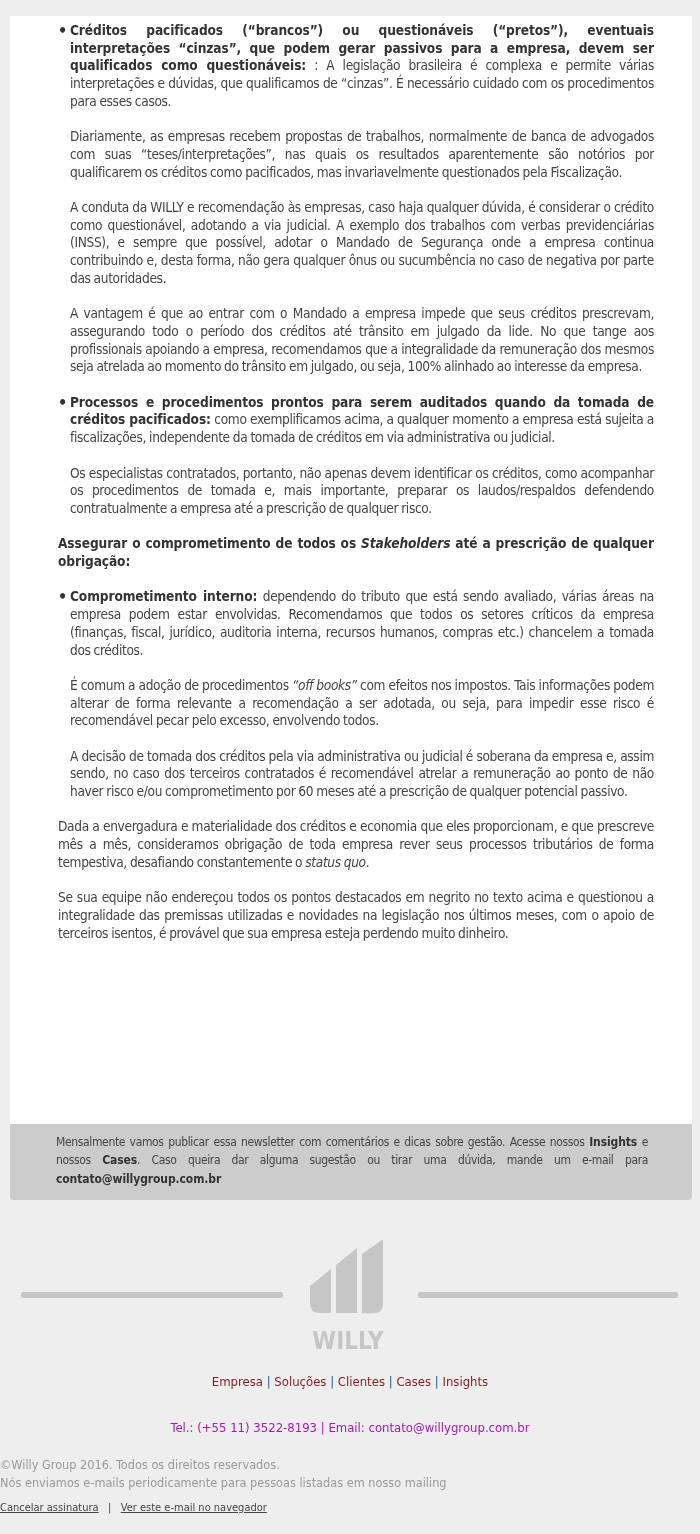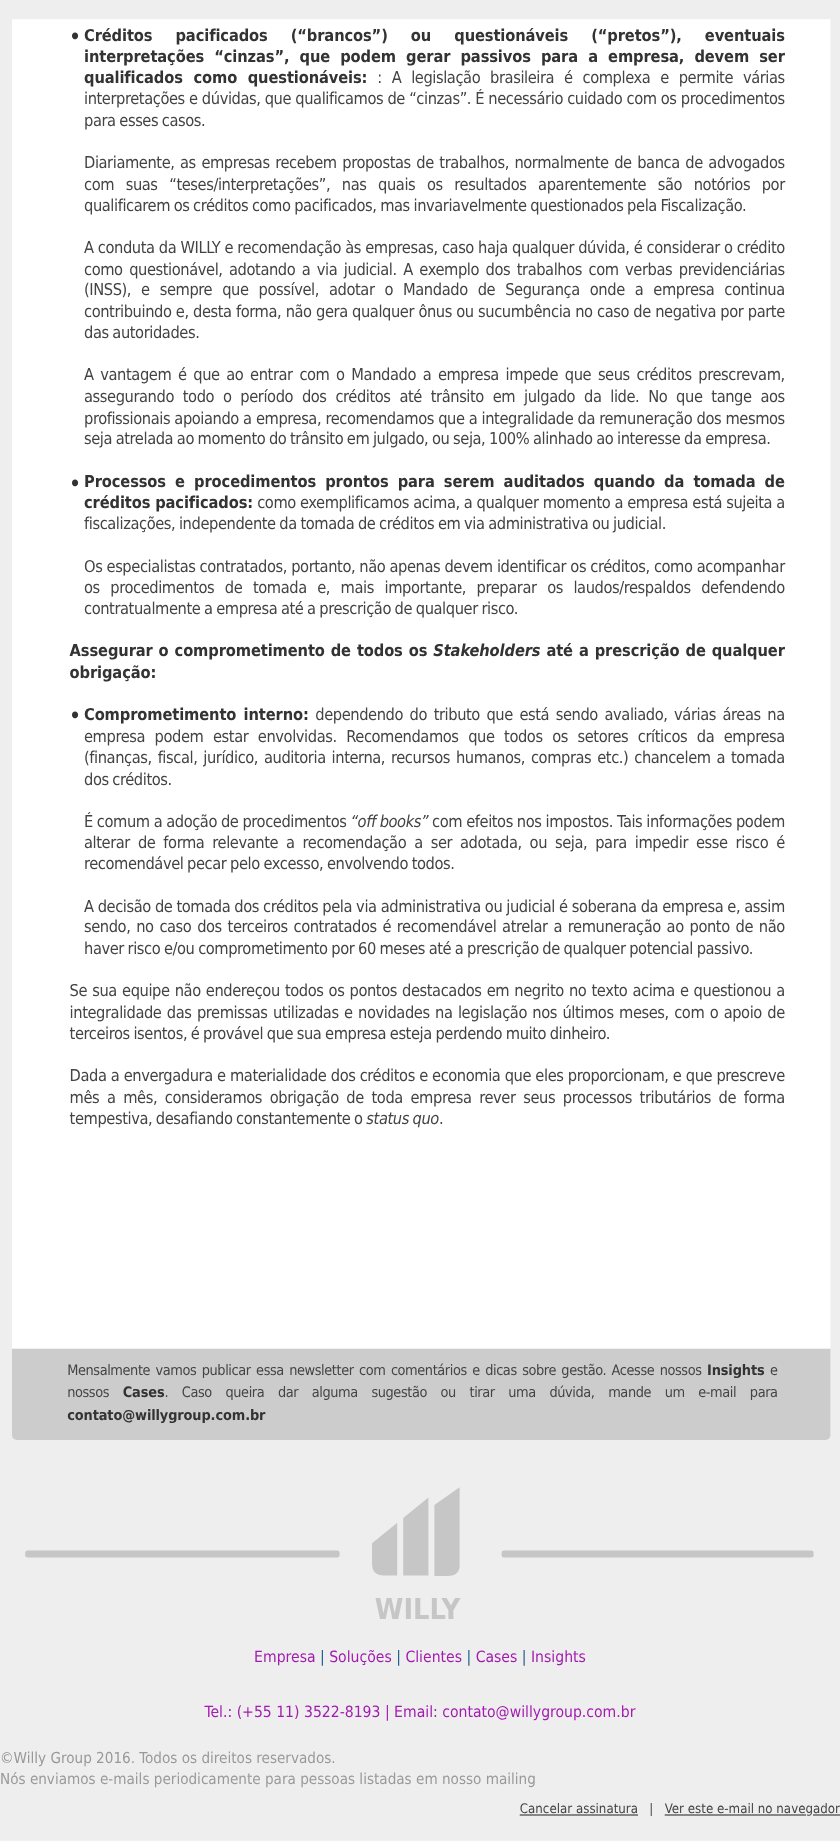--- a/index.html
+++ b/index.html
@@ -11,24 +11,24 @@
   .li { position:relative; padding-left:12px; margin:0; }
   .li::before { content:"•"; position:absolute; left:0; top:0; font-weight:bold; color:#333; font-size:16px; }
   .sub { padding-left:12px; margin:17.7px 0 0 0; }
   .blk { margin:17.7px 0 0 0; }
   .first { margin-top:0; }
   .gray { background:#cccccc; margin-left:10px; width:682px; height:76px; box-sizing:border-box; padding:9px 44px 0 46px; border-radius:0 0 4px 4px; }
   .gray .txt { color:#444; font-size:12px; line-height:18.4px; }
   .line { position:absolute; top:1292px; height:6px; background:#c6c6c6; border-radius:2px; }
   .logo { position:absolute; left:308px; top:1238px; width:80px; height:120px; }
   .nav { position:absolute; top:1374px; left:0; width:700px; text-align:center; font-size:13px; color:#1e5a8e; font-family:"DejaVu Sans Condensed","DejaVu Sans",sans-serif; }
-  .nav a { color:#a21caf; text-decoration:none; }
+  .nav a { color:#7f1d1d; text-decoration:none; }
   .contact { position:absolute; top:1420px; left:0; width:700px; text-align:center; font-size:13px; color:#a21caf; }
   .copy { position:absolute; top:1456px; left:0; width:700px; text-align:left; font-size:12.6px; color:#999; line-height:18px; }
-  .links { position:absolute; top:1501px; left:0; width:700px; text-align:right; font-size:11px; color:#444; }
+  .links { position:absolute; top:1501px; left:0; width:700px; text-align:left; font-size:11px; color:#444; }
   .links a { color:#444; text-decoration:underline; }
 </style>
 </head>
 <body>
 
 <div class="wrap">
   <div class="content">
     <div class="txt">
       <p class="li first"><b>Créditos pacificados (“brancos”) ou questionáveis (“pretos”), eventuais interpretações “cinzas”, que podem gerar passivos para a empresa, devem ser qualificados como questionáveis:</b><span> : A legislação brasileira é complexa e permite várias interpretações e dúvidas, que qualificamos de “cinzas”. É necessário cuidado com os procedimentos para esses casos.</span></p>
       <p class="sub">Diariamente, as empresas recebem propostas de trabalhos, normalmente de banca de advogados com suas “teses/interpretações”, nas quais os resultados aparentemente são notórios por qualificarem os créditos como pacificados, mas invariavelmente questionados pela Fiscalização.</p>
@@ -38,22 +38,22 @@
       <p class="li blk"><b>Processos e procedimentos prontos para serem auditados quando da tomada de créditos pacificados:</b><span> como exemplificamos acima, a qualquer momento a empresa está sujeita a fiscalizações, independente da tomada de créditos em via administrativa ou judicial.</span></p>
       <p class="sub">Os especialistas contratados, portanto, não apenas devem identificar os créditos, como acompanhar os procedimentos de tomada e, mais importante, preparar os laudos/respaldos defendendo contratualmente a empresa até a prescrição de qualquer risco.</p>
 
       <p class="blk"><b><span>Assegurar o comprometimento de todos os </span><i>Stakeholders</i><span> até a prescrição de qualquer obrigação:</span></b></p>
 
       <p class="li blk"><b>Comprometimento interno:</b><span> dependendo do tributo que está sendo avaliado, várias áreas na empresa podem estar envolvidas. Recomendamos que todos os setores críticos da empresa (finanças, fiscal, jurídico, auditoria interna, recursos humanos, compras etc.) chancelem a tomada dos créditos.</span></p>
       <p class="sub"><span>É comum a adoção de procedimentos </span><i>“off books”</i><span> com efeitos nos impostos. Tais informações podem alterar de forma relevante a recomendação a ser adotada, ou seja, para impedir esse risco é recomendável pecar pelo excesso, envolvendo todos.</span></p>
 
       <p class="sub">A decisão de tomada dos créditos pela via administrativa ou judicial é soberana da empresa e, assim sendo, no caso dos terceiros contratados é recomendável atrelar a remuneração ao ponto de não haver risco e/ou comprometimento por 60 meses até a prescrição de qualquer potencial passivo.</p>
 
+      <p class="blk"><span>Dada a envergadura e materialidade dos créditos e economia que eles proporcionam, e que prescreve mês a mês, consideramos obrigação de toda empresa rever seus processos tributários de forma tempestiva, desafiando constantemente o </span><i>status quo</i><span>.</span></p>
       <p class="blk">Se sua equipe não endereçou todos os pontos destacados em negrito no texto acima e questionou a integralidade das premissas utilizadas e novidades na legislação nos últimos meses, com o apoio de terceiros isentos, é provável que sua empresa esteja perdendo muito dinheiro.</p>
-      <p class="blk"><span>Dada a envergadura e materialidade dos créditos e economia que eles proporcionam, e que prescreve mês a mês, consideramos obrigação de toda empresa rever seus processos tributários de forma tempestiva, desafiando constantemente o </span><i>status quo</i><span>.</span></p>
     </div>
   </div>
 
   <div class="gray">
     <div class="txt">
       <span>Mensalmente vamos publicar essa newsletter com comentários e dicas sobre gestão. Acesse nossos </span><b>Insights</b><span> e nossos </span><b>Cases</b><span>. Caso queira dar alguma sugestão ou tirar uma dúvida, mande um e-mail para </span><b>contato@willygroup.com.br</b>
     </div>
   </div>
 </div>
 

